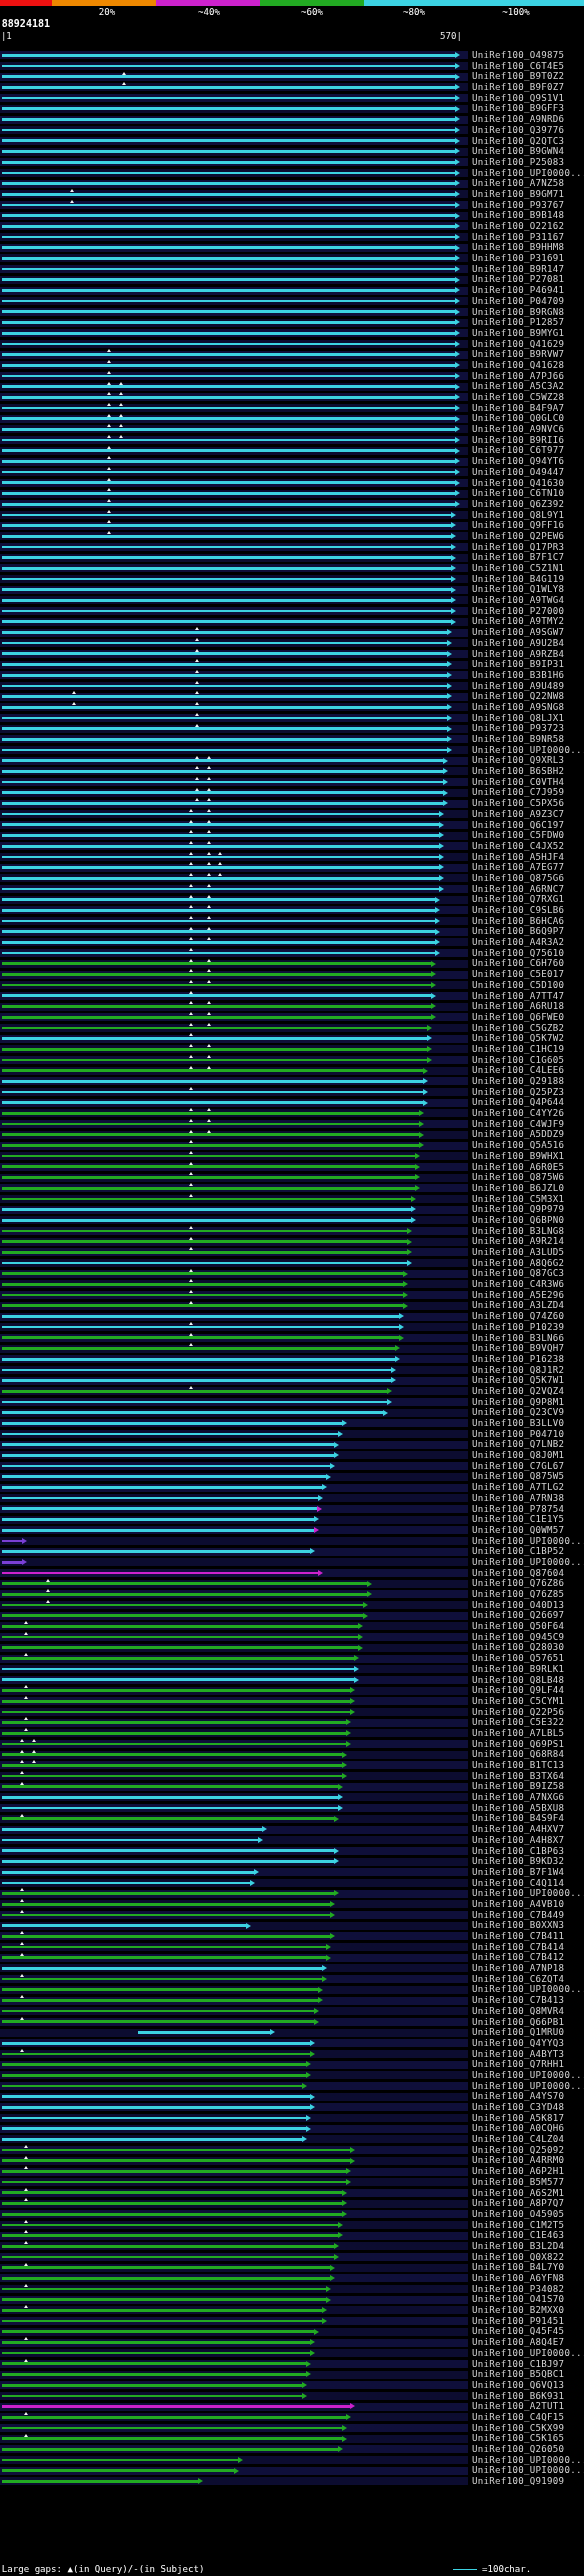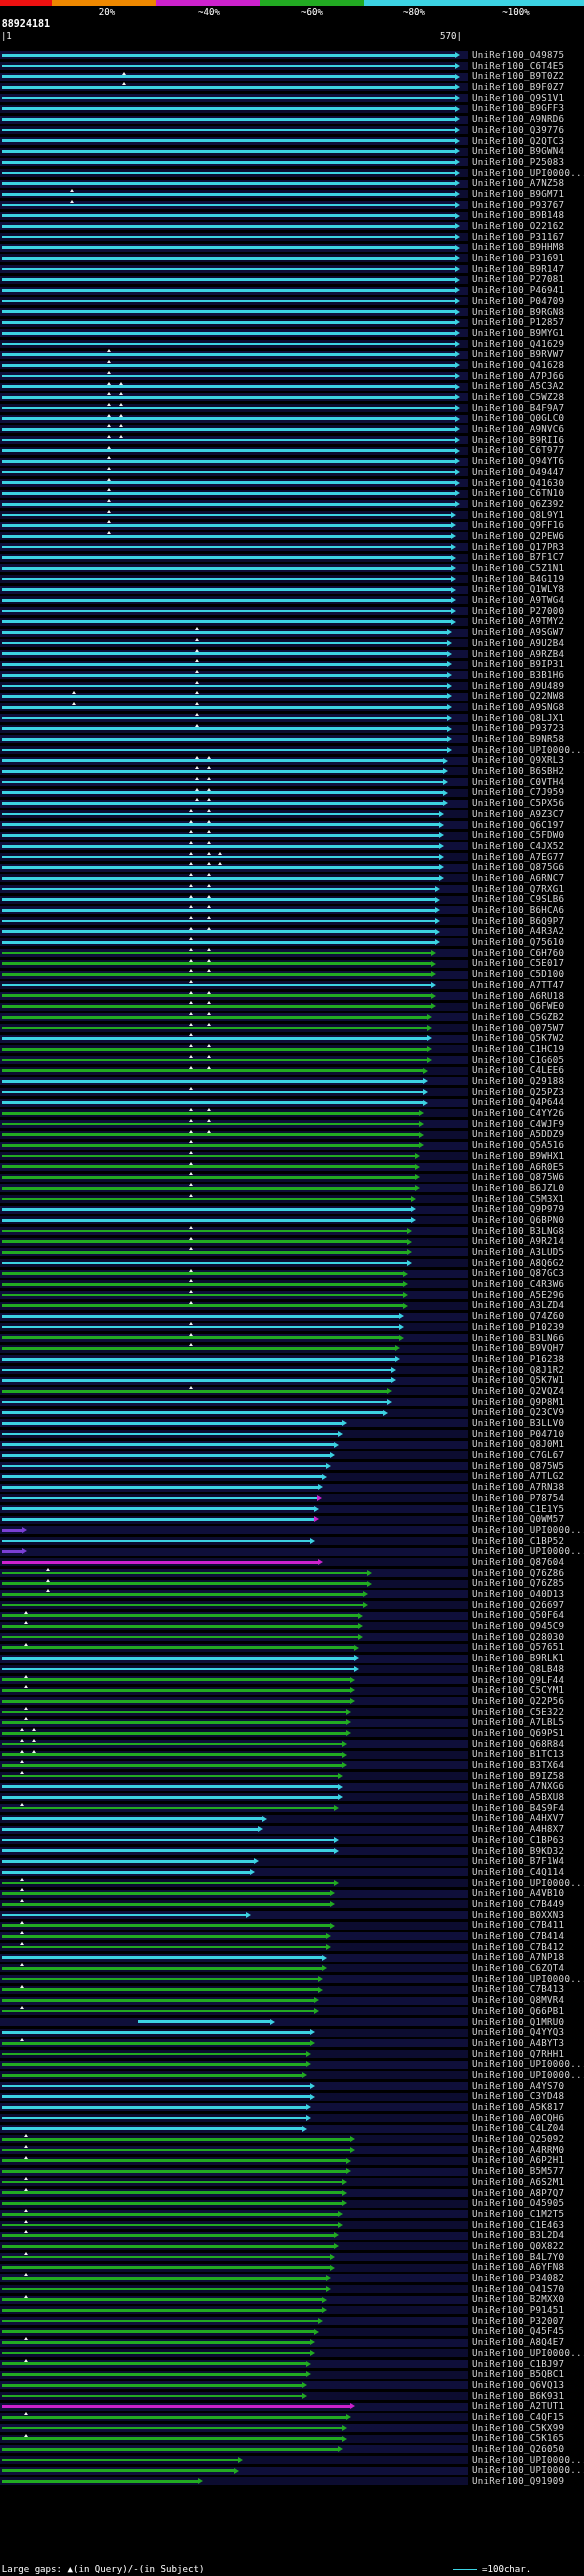--- a/index.html
+++ b/index.html
@@ -642,38 +642,48 @@
       <div class="hit-label">UniRef100_C4JX52</div>
     </div>
     <div class="row">
       <div class="track">
         <div class="bar" style="left: 1.8px; width: 438px; background: rgb(60, 210, 226);"></div>
         <div class="arrow" style="left: 439px; border-left-color: rgb(60, 210, 226);"></div>
         <div class="tick" style="left: 189px;"></div>
         <div class="tick" style="left: 207px;"></div>
         <div class="tick" style="left: 218px;"></div>
       </div>
-      <div class="hit-label">UniRef100_A7EG77</div>
+      <div class="hit-label">UniRef100_A5HJF4</div>
     </div>
     <div class="row">
       <div class="track">
         <div class="bar" style="left: 1.8px; width: 438px; background: rgb(60, 210, 226);"></div>
         <div class="arrow" style="left: 439px; border-left-color: rgb(60, 210, 226);"></div>
         <div class="tick" style="left: 189px;"></div>
         <div class="tick" style="left: 207px;"></div>
         <div class="tick" style="left: 218px;"></div>
       </div>
-      <div class="hit-label">UniRef100_Q875G6</div>
+      <div class="hit-label">UniRef100_A7EG77</div>
     </div>
     <div class="row">
       <div class="track">
         <div class="bar" style="left: 1.8px; width: 438px; background: rgb(60, 210, 226);"></div>
         <div class="arrow" style="left: 439px; border-left-color: rgb(60, 210, 226);"></div>
         <div class="tick" style="left: 189px;"></div>
         <div class="tick" style="left: 207px;"></div>
+        <div class="tick" style="left: 218px;"></div>
+      </div>
+      <div class="hit-label">UniRef100_Q875G6</div>
+    </div>
+    <div class="row">
+      <div class="track">
+        <div class="bar" style="left: 1.8px; width: 438px; background: rgb(60, 210, 226);"></div>
+        <div class="arrow" style="left: 439px; border-left-color: rgb(60, 210, 226);"></div>
+        <div class="tick" style="left: 189px;"></div>
+        <div class="tick" style="left: 207px;"></div>
       </div>
       <div class="hit-label">UniRef100_A6RNC7</div>
     </div>
     <div class="row">
       <div class="track">
         <div class="bar" style="left: 1.8px; width: 434px; background: rgb(60, 210, 226);"></div>
         <div class="arrow" style="left: 435px; border-left-color: rgb(60, 210, 226);"></div>
         <div class="tick" style="left: 189px;"></div>
         <div class="tick" style="left: 207px;"></div>
       </div>
@@ -780,51 +790,42 @@
       <div class="track">
         <div class="bar" style="left: 1.8px; width: 426px; background: rgb(34, 170, 34);"></div>
         <div class="arrow" style="left: 427px; border-left-color: rgb(34, 170, 34);"></div>
         <div class="tick" style="left: 189px;"></div>
         <div class="tick" style="left: 207px;"></div>
       </div>
       <div class="hit-label">UniRef100_C5GZB2</div>
     </div>
     <div class="row">
       <div class="track">
+        <div class="bar" style="left: 1.8px; width: 426px; background: rgb(60, 210, 226);"></div>
+        <div class="arrow" style="left: 427px; border-left-color: rgb(60, 210, 226);"></div>
+        <div class="tick" style="left: 189px;"></div>
+      </div>
+      <div class="hit-label">UniRef100_Q5K7W2</div>
+    </div>
+    <div class="row">
+      <div class="track">
         <div class="bar" style="left: 1.8px; width: 426px; background: rgb(34, 170, 34);"></div>
         <div class="arrow" style="left: 427px; border-left-color: rgb(34, 170, 34);"></div>
         <div class="tick" style="left: 189px;"></div>
         <div class="tick" style="left: 207px;"></div>
       </div>
-      <div class="hit-label">UniRef100_Q075W7</div>
-    </div>
-    <div class="row">
-      <div class="track">
-        <div class="bar" style="left: 1.8px; width: 426px; background: rgb(60, 210, 226);"></div>
-        <div class="arrow" style="left: 427px; border-left-color: rgb(60, 210, 226);"></div>
-        <div class="tick" style="left: 189px;"></div>
-      </div>
-      <div class="hit-label">UniRef100_Q5K7W2</div>
+      <div class="hit-label">UniRef100_C1HC19</div>
     </div>
     <div class="row">
       <div class="track">
         <div class="bar" style="left: 1.8px; width: 426px; background: rgb(34, 170, 34);"></div>
         <div class="arrow" style="left: 427px; border-left-color: rgb(34, 170, 34);"></div>
         <div class="tick" style="left: 189px;"></div>
         <div class="tick" style="left: 207px;"></div>
       </div>
-      <div class="hit-label">UniRef100_C1HC19</div>
-    </div>
-    <div class="row">
-      <div class="track">
-        <div class="bar" style="left: 1.8px; width: 426px; background: rgb(34, 170, 34);"></div>
-        <div class="arrow" style="left: 427px; border-left-color: rgb(34, 170, 34);"></div>
-        <div class="tick" style="left: 189px;"></div>
-        <div class="tick" style="left: 207px;"></div>
-      </div>
       <div class="hit-label">UniRef100_C1G605</div>
     </div>
     <div class="row">
       <div class="track">
         <div class="bar" style="left: 1.8px; width: 422px; background: rgb(34, 170, 34);"></div>
         <div class="arrow" style="left: 423px; border-left-color: rgb(34, 170, 34);"></div>
         <div class="tick" style="left: 189px;"></div>
         <div class="tick" style="left: 207px;"></div>
       </div>
       <div class="hit-label">UniRef100_C4LEE6</div>
@@ -1083,20 +1084,27 @@
         <div class="arrow" style="left: 342px; border-left-color: rgb(60, 210, 226);"></div>
       </div>
       <div class="hit-label">UniRef100_B3LLV0</div>
     </div>
     <div class="row">
       <div class="track">
         <div class="bar" style="left: 1.8px; width: 337px; background: rgb(60, 210, 226);"></div>
         <div class="arrow" style="left: 338px; border-left-color: rgb(60, 210, 226);"></div>
       </div>
       <div class="hit-label">UniRef100_P04710</div>
+    </div>
+    <div class="row">
+      <div class="track">
+        <div class="bar" style="left: 1.8px; width: 333px; background: rgb(60, 210, 226);"></div>
+        <div class="arrow" style="left: 334px; border-left-color: rgb(60, 210, 226);"></div>
+      </div>
+      <div class="hit-label">UniRef100_Q7LNB2</div>
     </div>
     <div class="row">
       <div class="track">
         <div class="bar" style="left: 1.8px; width: 333px; background: rgb(60, 210, 226);"></div>
         <div class="arrow" style="left: 334px; border-left-color: rgb(60, 210, 226);"></div>
       </div>
       <div class="hit-label">UniRef100_Q8J0M1</div>
     </div>
     <div class="row">
       <div class="track">
@@ -1697,27 +1705,20 @@
         <div class="tick" style="left: 24px;"></div>
       </div>
       <div class="hit-label">UniRef100_B2MXX0</div>
     </div>
     <div class="row">
       <div class="track">
         <div class="bar" style="left: 1.8px; width: 321px; background: rgb(34, 170, 34);"></div>
         <div class="arrow" style="left: 322px; border-left-color: rgb(34, 170, 34);"></div>
       </div>
       <div class="hit-label">UniRef100_P91451</div>
-    </div>
-    <div class="row">
-      <div class="track">
-        <div class="bar" style="left: 1.8px; width: 317px; background: rgb(34, 170, 34);"></div>
-        <div class="arrow" style="left: 318px; border-left-color: rgb(34, 170, 34);"></div>
-      </div>
-      <div class="hit-label">UniRef100_P32007</div>
     </div>
     <div class="row">
       <div class="track">
         <div class="bar" style="left: 1.8px; width: 313px; background: rgb(34, 170, 34);"></div>
         <div class="arrow" style="left: 314px; border-left-color: rgb(34, 170, 34);"></div>
       </div>
       <div class="hit-label">UniRef100_Q45F45</div>
     </div>
     <div class="row">
       <div class="track">

